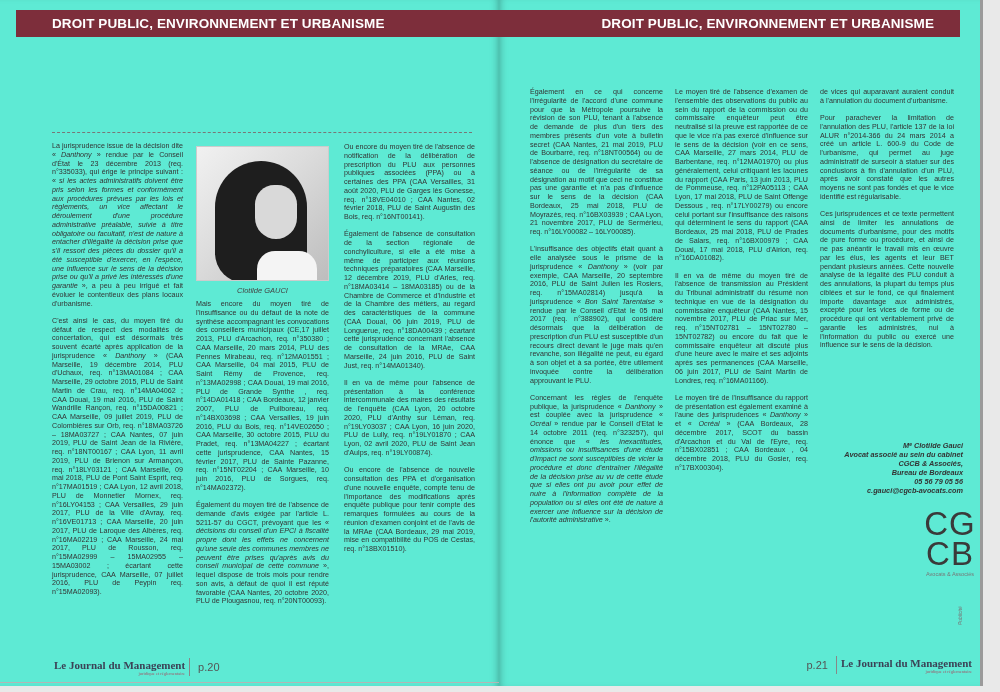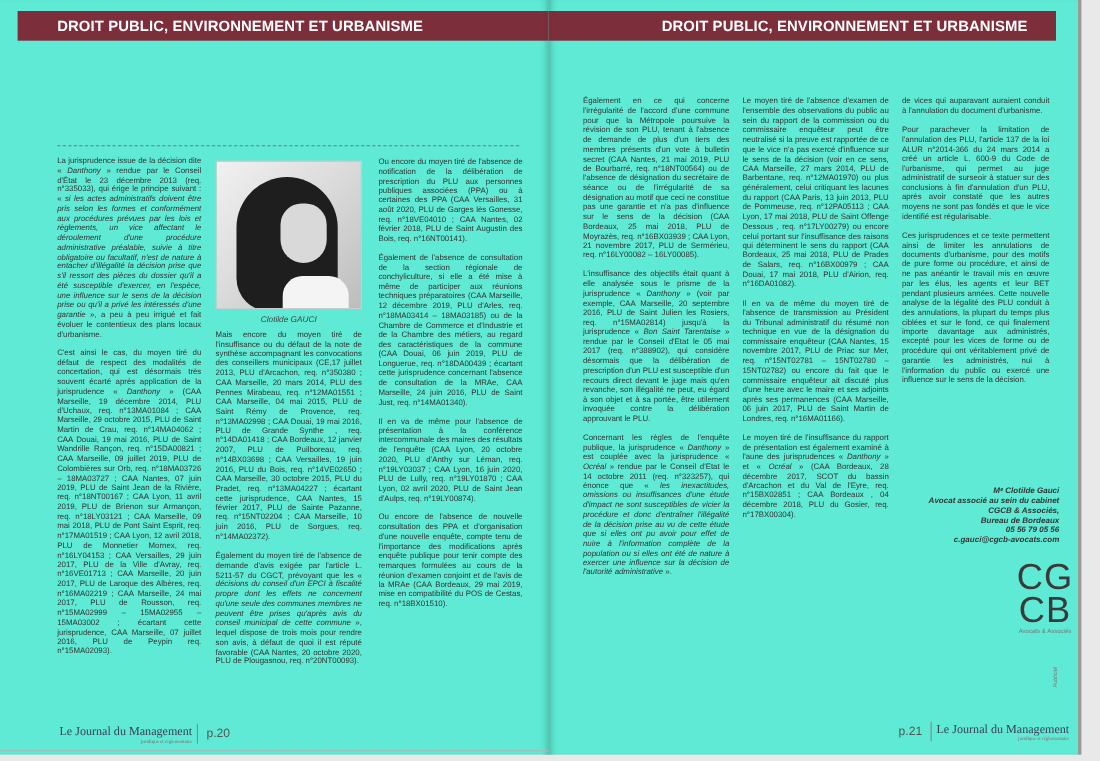--- a/index.html
+++ b/index.html
@@ -17,21 +17,21 @@
   .col { position: absolute; font-size: 7.15px; line-height: 8.75px; text-align: justify; color: #333; hyphens: auto; }
   .col p { margin-bottom: 8.6px; }
   .col i { font-style: italic; }
   .photo { position: absolute; left: 196px; top: 146px; width: 133px; height: 135px; background: linear-gradient(135deg, #f1f1f1 0%, #dcdcdc 45%, #bdbdbd 100%); border: 1px solid #ccc; overflow: hidden; }
   .photo .hair { position: absolute; left: 18px; top: 14px; width: 92px; height: 122px; background: #1e1e1e; border-radius: 46px 46px 20px 30px; }
   .photo .face { position: absolute; left: 58px; top: 38px; width: 42px; height: 54px; background: #d9d9d9; border-radius: 22px 22px 24px 24px; }
   .photo .shirt { position: absolute; left: 60px; top: 104px; width: 60px; height: 40px; background: #f4f4f4; border-radius: 18px 18px 0 0; }
   .caption { position: absolute; left: 196px; top: 286px; width: 133px; text-align: center; font-size: 7.5px; font-style: italic; color: #444; }
   .footer-left { position: absolute; left: 54px; top: 658px; display: flex; align-items: center; }
   .footer-right { position: absolute; right: 28px; top: 656px; display: flex; align-items: center; }
-  .mag-title { font-family: "Liberation Serif", serif; font-weight: normal; font-size: 11px; color: #3b4256; }
+  .mag-title { font-family: "Liberation Serif", serif; font-weight: bold; font-size: 11px; color: #3b4256; }
   .mag-sub { font-family: "Liberation Serif", serif; font-size: 4.5px; color: #a05a6a; text-align: right; }
   .page-num { font-size: 11px; color: #555; padding: 0 4px; }
   .vbar { width: 1px; height: 18px; background: #888; margin: 0 4px; }
   .bottom-rule { position: absolute; left: 0; right: 0; top: 682px; border-top: 1px solid #b5b5b5; }
   .signature { position: absolute; left: 843px; top: 441px; width: 120px; text-align: right; font-size: 7.3px; line-height: 9px; font-style: italic; font-weight: bold; color: #333; }
   .logo { position: absolute; left: 922px; top: 509px; width: 56px; text-align: center; }
   .logo .letters { font-size: 33px; line-height: 30px; letter-spacing: 1px; color: #3a3a3a; font-weight: normal; }
   .logo .sub { font-size: 5.5px; color: #777; margin-top: 2px; white-space: nowrap; }
   .pub-label { position: absolute; left: 957px; top: 625px; transform: rotate(-90deg); transform-origin: left top; font-size: 5px; font-style: italic; color: #777; }
 </style>

